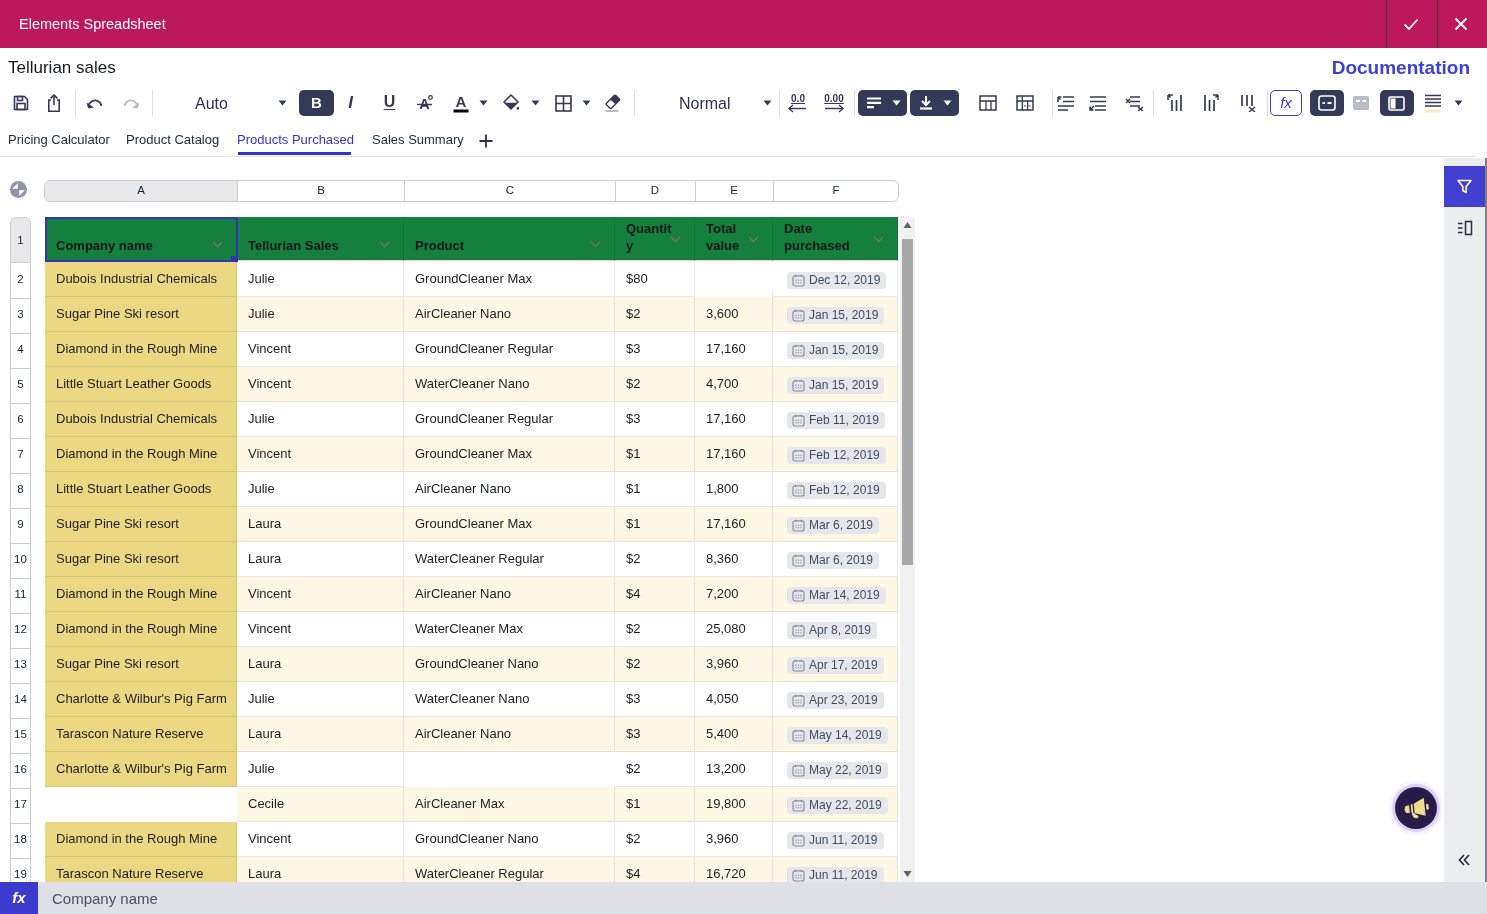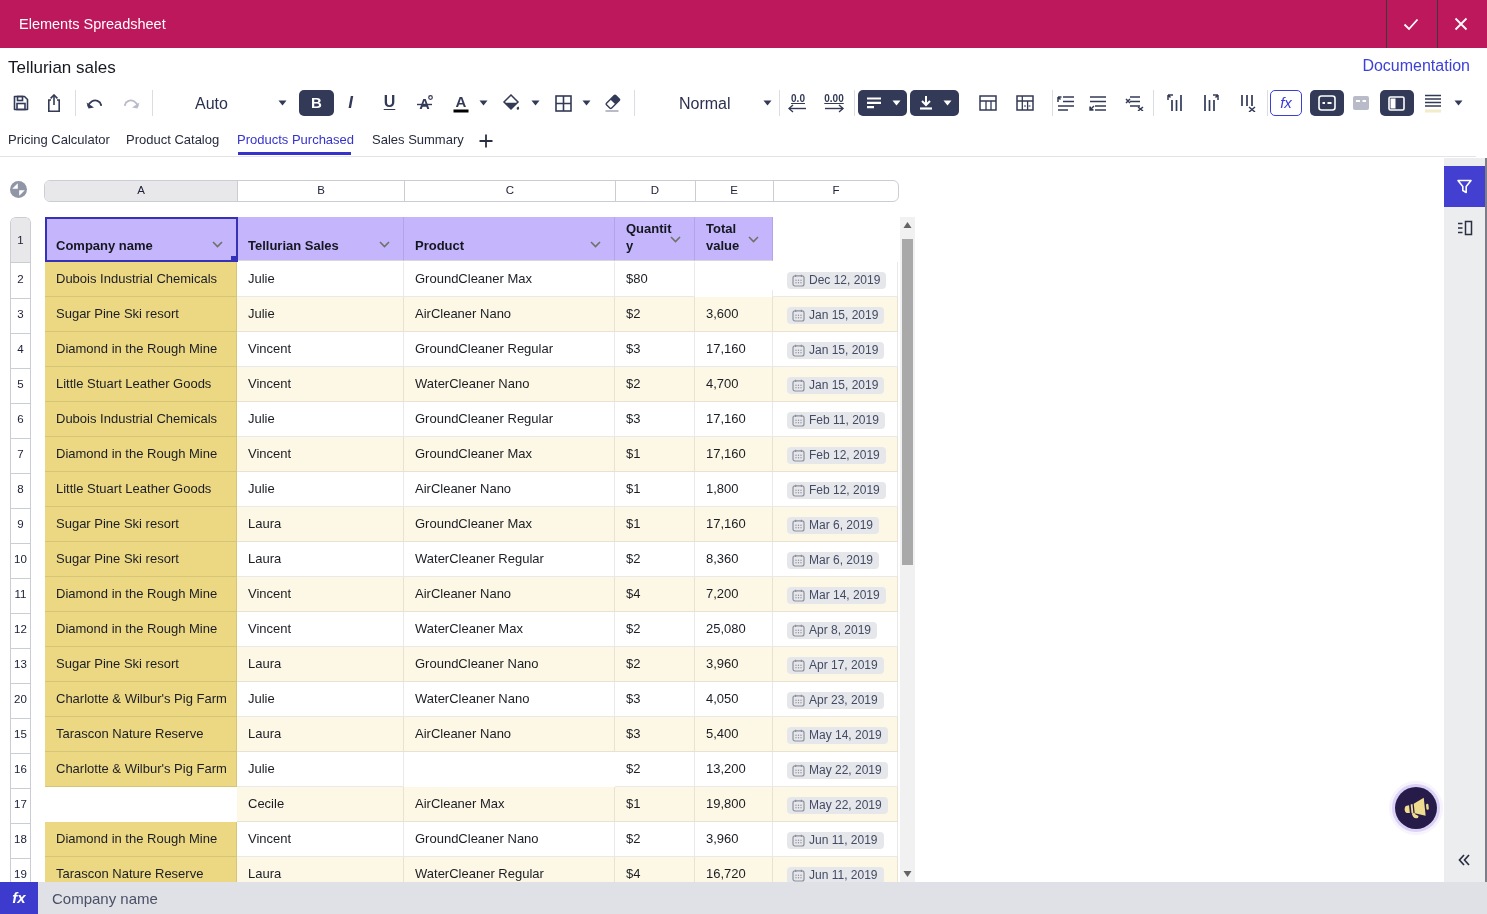--- a/index.html
+++ b/index.html
@@ -6,21 +6,21 @@
   html,body { width:1487px; height:914px; overflow:hidden; font-family:"Liberation Sans", sans-serif; background:#fff; }
   #app { position:relative; width:1487px; height:914px; }
 
   
   #topbar { position:absolute; left:0; top:0; width:1487px; height:48px; background:#be185d; }
   #topbar .title { position:absolute; left:19px; top:16px; color:#fff; font-size:14.5px; font-weight:400; }
   #topbar .vdiv { position:absolute; top:0; width:1px; height:48px; background:#3a3a3a; }
 
   
   #titlerow { position:absolute; left:0; top:48px; width:1487px; height:38px; background:#fff; }
-  #titlerow .doc { position:absolute; right:17px; top:9px; color:#3d41d8; font-size:16px; }
+  #titlerow .doc { position:absolute; right:17px; top:9px; color:#3d41d8; font-size:19px;font-weight:bold; }
   #titlerow .name { position:absolute; left:8px; top:10px; color:#16181f; font-size:17px; font-weight:400; }
 
   
   #toolbar { position:absolute; left:0; top:86px; width:1487px; height:34px; background:#fff; }
   #toolbar svg { position:absolute; }
   .tdiv { position:absolute; top:4px; width:1px; height:26px; background:#dcdde2; }
   .tbtn { position:absolute; top:3.5px; height:26px; border-radius:5px; background:#333a57; }
   .tlabel { position:absolute; font-size:16px; color:#2c3150; top:9px; }
 
   
@@ -41,21 +41,21 @@
 
   
   #rowhead { position:absolute; left:10px; top:59px; width:21px; height:665px; background:#fff; border:1px solid #c9cdd4; border-radius:6px 6px 0 0; border-bottom:none; overflow:hidden; }
   #rowhead .r1 { position:absolute; left:0; top:0; width:19px; height:45px; background:#e8e8ea; border-bottom:1px solid #c9cdd4; }
   #rowhead .rn { position:absolute; left:0; width:19px; text-align:center; font-size:11.5px; color:#20243a; }
   #rowhead .rb { position:absolute; left:0; width:19px; height:1px; background:#c9cdd4; }
 
   
   #grid { position:absolute; left:45px; top:59px; width:853px; height:665px; overflow:hidden; }
   .hdrrow { position:absolute; left:0; top:0; width:853px; height:45px; }
-  .hcell { position:absolute; top:0; height:44px; background:#c4b5fd; border-right:1px solid rgba(0,0,0,0.09); border-bottom:1px solid #d9d9d9; }
+  .hcell { position:absolute; top:0; height:44px; background:#15803d; border-right:1px solid rgba(0,0,0,0.09); border-bottom:1px solid #d9d9d9; }
   .hcell .txt { position:absolute; left:11px; bottom:6px; font-size:13px; font-weight:700; color:#15171f; line-height:16.5px; }
   .hcell svg.chev { position:absolute; right:13px; }
   .drow { position:absolute; left:0; width:853px; height:20px; }
   .dcell { position:absolute; top:0; height:35px; border-right:1px solid rgba(0,0,0,0.085); border-bottom:1px solid rgba(0,0,0,0.085); font-size:13px; color:#1b1d24; line-height:34px; padding-left:11px; white-space:nowrap; overflow:hidden; }
   .ca { background:#ecd883; }
   .cw { background:#fff; }
   .cc { background:#fdf8e5; }
   .pill { display:inline-flex; align-items:center; gap:4px; background:#e6e7ea; border-radius:4px; height:17px; line-height:17px; padding:0 6px 0 5px; font-size:12px; color:#434b64; vertical-align:middle; position:relative; top:2.5px; margin-top:-3px; }
 
   
@@ -310,21 +310,21 @@
         <div class="rn" style="top:300px;">9</div>
         <div class="rb" style="top:290px;"></div>
         <div class="rn" style="top:335px;">10</div>
         <div class="rb" style="top:325px;"></div>
         <div class="rn" style="top:370px;">11</div>
         <div class="rb" style="top:360px;"></div>
         <div class="rn" style="top:405px;">12</div>
         <div class="rb" style="top:395px;"></div>
         <div class="rn" style="top:440px;">13</div>
         <div class="rb" style="top:430px;"></div>
-        <div class="rn" style="top:475px;">20</div>
+        <div class="rn" style="top:475px;">14</div>
         <div class="rb" style="top:465px;"></div>
         <div class="rn" style="top:510px;">15</div>
         <div class="rb" style="top:500px;"></div>
         <div class="rn" style="top:545px;">16</div>
         <div class="rb" style="top:535px;"></div>
         <div class="rn" style="top:580px;">17</div>
         <div class="rb" style="top:570px;"></div>
         <div class="rn" style="top:615px;">18</div>
         <div class="rb" style="top:605px;"></div>
         <div class="rn" style="top:650px;">19</div>
@@ -356,20 +356,26 @@
             <svg class="chev" style="bottom:17px" width="11" height="7" viewBox="0 0 11 7">
               <path d="M1 1 L5.5 5.5 L10 1" stroke="#6e7265" stroke-width="1.6" fill="none"></path>
             </svg>
           </div>
           <div class="hcell" style="left:650px;width:78px;">
             <span class="txt">Total<br>value</span>
             <svg class="chev" style="bottom:17px" width="11" height="7" viewBox="0 0 11 7">
               <path d="M1 1 L5.5 5.5 L10 1" stroke="#6e7265" stroke-width="1.6" fill="none"></path>
             </svg>
           </div>
+          <div class="hcell" style="left:728px;width:125px;">
+            <span class="txt">Date<br>purchased</span>
+            <svg class="chev" style="bottom:17px" width="11" height="7" viewBox="0 0 11 7">
+              <path d="M1 1 L5.5 5.5 L10 1" stroke="#6e7265" stroke-width="1.6" fill="none"></path>
+            </svg>
+          </div>
           <div id="selbox">
             <div id="selhandle"></div>
           </div>
         </div>
         <div class="drow" style="top:45px;">
           <div class="dcell ca" style="left:0px;width:192px;">Dubois Industrial Chemicals</div>
           <div class="dcell cw" style="left:192px;width:167px;">Julie</div>
           <div class="dcell cw" style="left:359px;width:211px;">GroundCleaner Max</div>
           <div class="dcell cw" style="left:570px;width:80px;">$80</div>
           <div class="dcell cw" style="left:650px;width:78px;margin-top:28px;">1,372,800</div>

